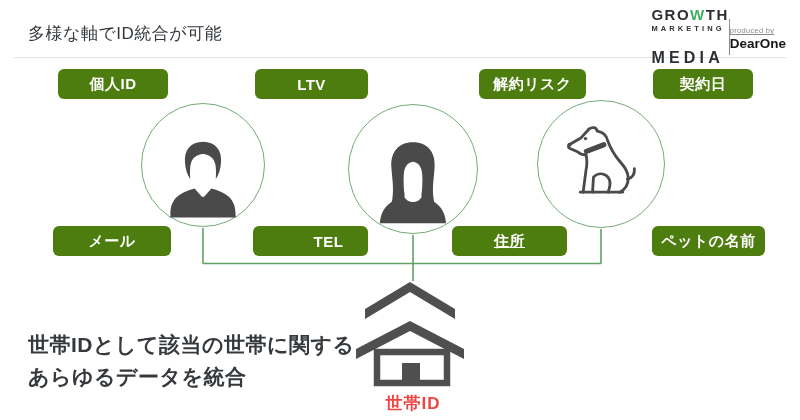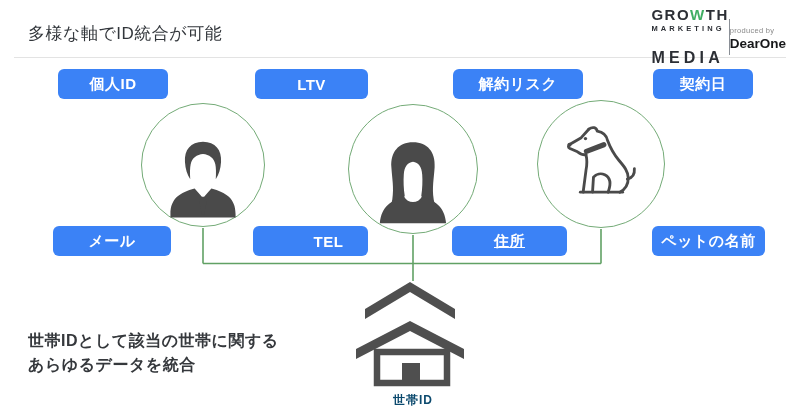--- a/index.html
+++ b/index.html
@@ -24,34 +24,34 @@
     position: absolute; right: 14px; top: 7px;
     display: flex; align-items: center; gap: 0;
   }
   .logo-growth { text-align: left; color: #2c2f35; line-height: 1.05; }
   .logo-growth .l1 { font-size: 15px; font-weight: 800; letter-spacing: 1.5px; }
   .logo-growth .l1 .w { color: #3fae63; }
   .logo-growth .l2 { font-size: 7.5px; font-weight: 600; letter-spacing: 3.1px; margin-top: 2px; }
   .logo-growth .l3 { font-size: 16px; font-weight: 600; letter-spacing: 4.2px; margin-top: 17px; }
   .logo-sep { width: 1px; height: 36px; background: #8a8f96; }
   .logo-dearone { text-align: left; padding-top: 4px; }
-  .logo-dearone .pb { font-size: 7.5px; color: #8a8a8a; letter-spacing: 0.3px; }
+  .logo-dearone .pb { font-size: 7.5px; color: #8a8a8a; letter-spacing: 0.3px; text-decoration: underline; }
   .logo-dearone .brand { font-size: 13.5px; font-weight: 800; color: #17181a; margin-top: 1px; }
 
   
   .badge {
     position: absolute; height: 30px;
-    background: #3b82f6; border-radius: 6px;
+    background: #4d7c0f; border-radius: 6px;
     color: #ffffff; font-weight: 700; font-size: 15px;
     display: flex; align-items: center; justify-content: center;
     letter-spacing: 0.5px;
   }
   .b-kojin  { left: 58px;  top: 69px;  width: 110px; }
   .b-ltv    { left: 255px; top: 69px;  width: 113px; }
-  .b-kaiyak { left: 453px; top: 69px;  width: 130px; }
+  .b-kaiyak { left: 479px; top: 69px;  width: 107px; }
   .b-keiyak { left: 653px; top: 69px;  width: 100px; }
   .b-mail   { left: 53px;  top: 226px; width: 118px; }
   .b-tel    { left: 253px; top: 226px; width: 115px; padding-left: 36px; }
   .b-jusho  { left: 452px; top: 226px; width: 115px; text-decoration: underline; }
   .b-pet    { left: 652px; top: 226px; width: 113px; }
 
   
   .connectors { position: absolute; left: 0; top: 0; width: 800px; height: 420px; pointer-events: none; }
 
   
@@ -61,26 +61,26 @@
     display: flex; align-items: flex-end; justify-content: center;
   }
   .c-man   { left: 141px; top: 103px; width: 124px; height: 124px; padding-bottom: 5px; }
   .c-woman { left: 348px; top: 104px; width: 130px; height: 130px; padding-bottom: 6px; }
   .c-dog   { left: 537px; top: 100px; width: 128px; height: 128px; align-items: center; }
 
   
   .house-wrap { position: absolute; left: 356px; top: 280px; width: 114px; height: 110px; }
   .household-label {
     position: absolute; left: 346px; top: 392px; width: 134px;
-    text-align: center; font-size: 12px; font-weight: 700; color: #0c4a6e;
+    text-align: center; font-size: 17px; font-weight: 700; color: #ef4444;
     letter-spacing: 1px;
   }
   .caption {
     position: absolute; left: 28px; top: 329px;
-    font-size: 16px; font-weight: 700; color: #35383c;
+    font-size: 21px; font-weight: 700; color: #35383c;
     line-height: 1.5; letter-spacing: 0.5px;
   }
 </style>
 </head>
 <body>
 
 <div class="page-title">多様な軸でID統合が可能</div>
 <div class="header-divider"></div>
 
 <div class="logo">

